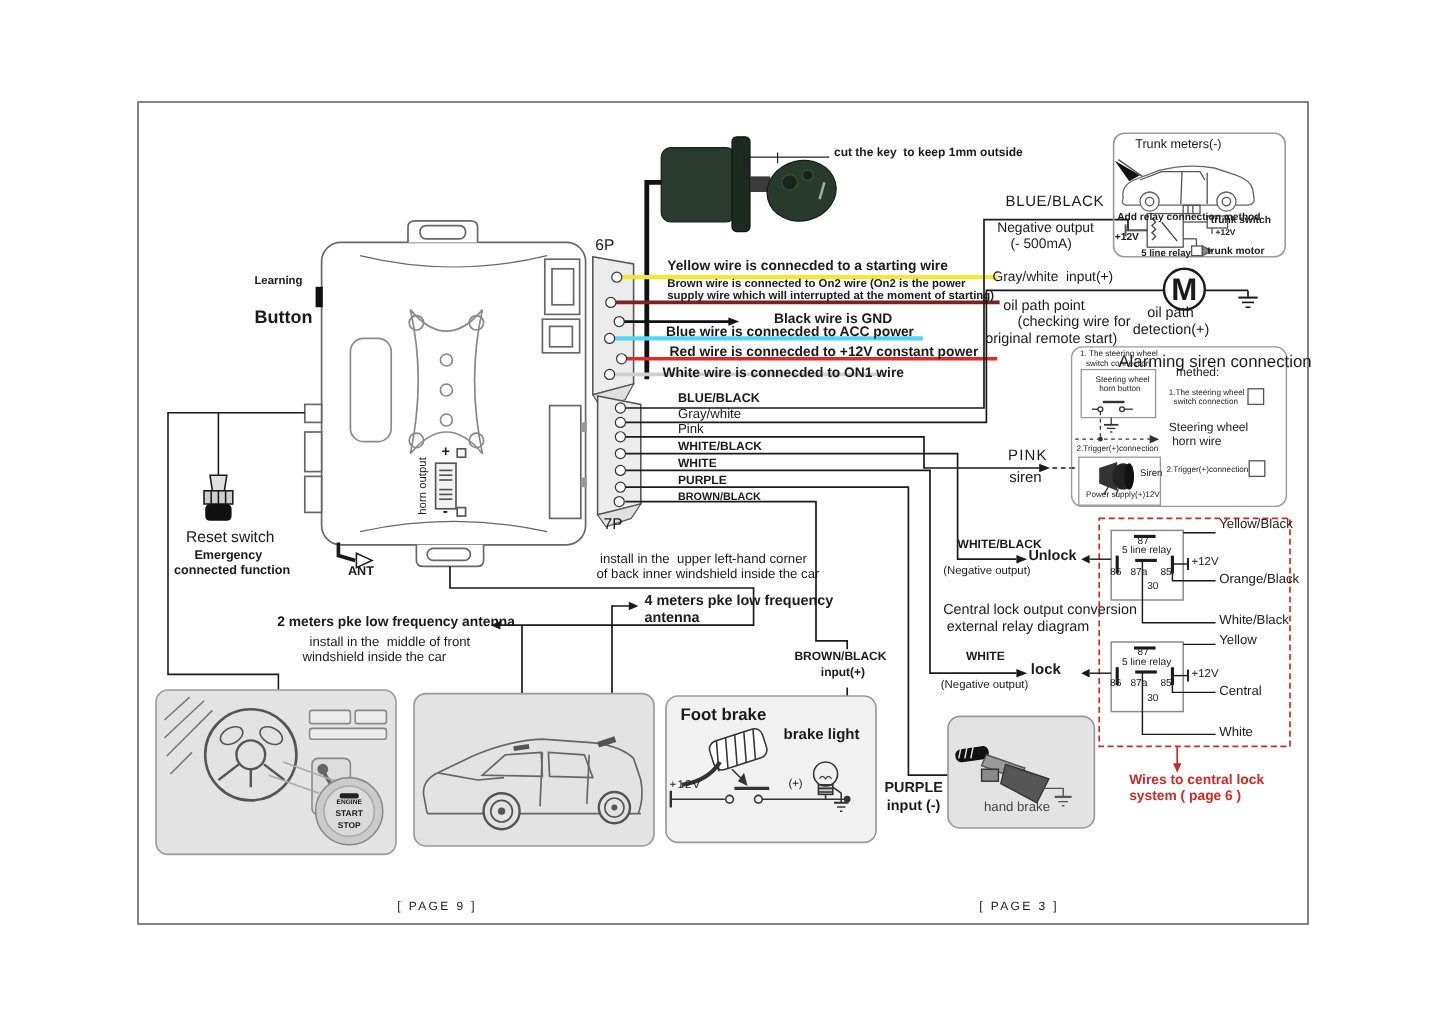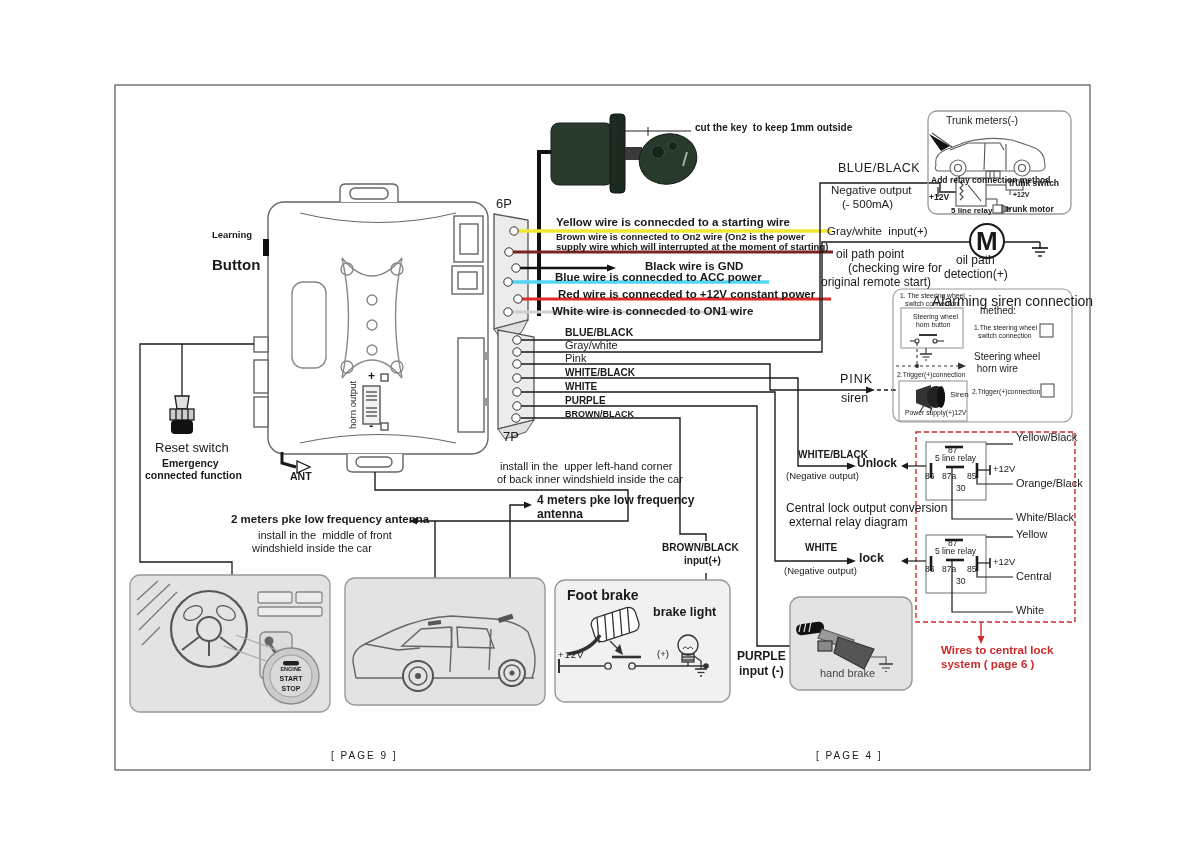--- a/index.html
+++ b/index.html
@@ -326,21 +326,21 @@
     <polygon points="838,637 874,649 864,669 834,653" fill="#555" stroke="#333"></polygon>
     <rect x="818" y="641" width="14" height="10" fill="#8a8a8a" stroke="#333"></rect>
     <polyline points="864,657 886,657 886,664"></polyline>
     <line x1="879" y1="664" x2="893" y2="664" stroke-width="1.8"></line>
     <line x1="882" y1="668" x2="890" y2="668"></line>
         <line x1="885" y1="671.5" x2="887" y2="671.5"></line>
   </g>
 </svg>
 
 <div class="lbl" style="left:331px;top:751px;font-size:10px;letter-spacing:2px">[ PAGE 9 ]</div>
-<div class="lbl" style="left:816px;top:751px;font-size:10px;letter-spacing:2px">[ PAGE 4 ]</div>
+<div class="lbl" style="left:816px;top:751px;font-size:10px;letter-spacing:2px">[ PAGE 3 ]</div>
 
 <div class="lbl b" style="left:695px;top:123px;font-size:10px">cut the key  to keep 1mm outside</div>
 
 <div class="lbl b" style="left:212px;top:230px;font-size:9.5px">Learning</div>
 <div class="lbl b" style="left:212px;top:257px;font-size:15px">Button</div>
 <div class="lbl vert" style="left:348px;top:429px;font-size:9.5px">horn output</div>
 <div class="lbl b" style="left:368px;top:370px;font-size:12px">+</div>
 <div class="lbl b" style="left:369px;top:419px;font-size:13px">-</div>
 <div class="lbl b" style="left:290px;top:471px;font-size:10.5px">ANT</div>
 <div class="lbl" style="left:155px;top:441px;font-size:13px">Reset switch</div>

